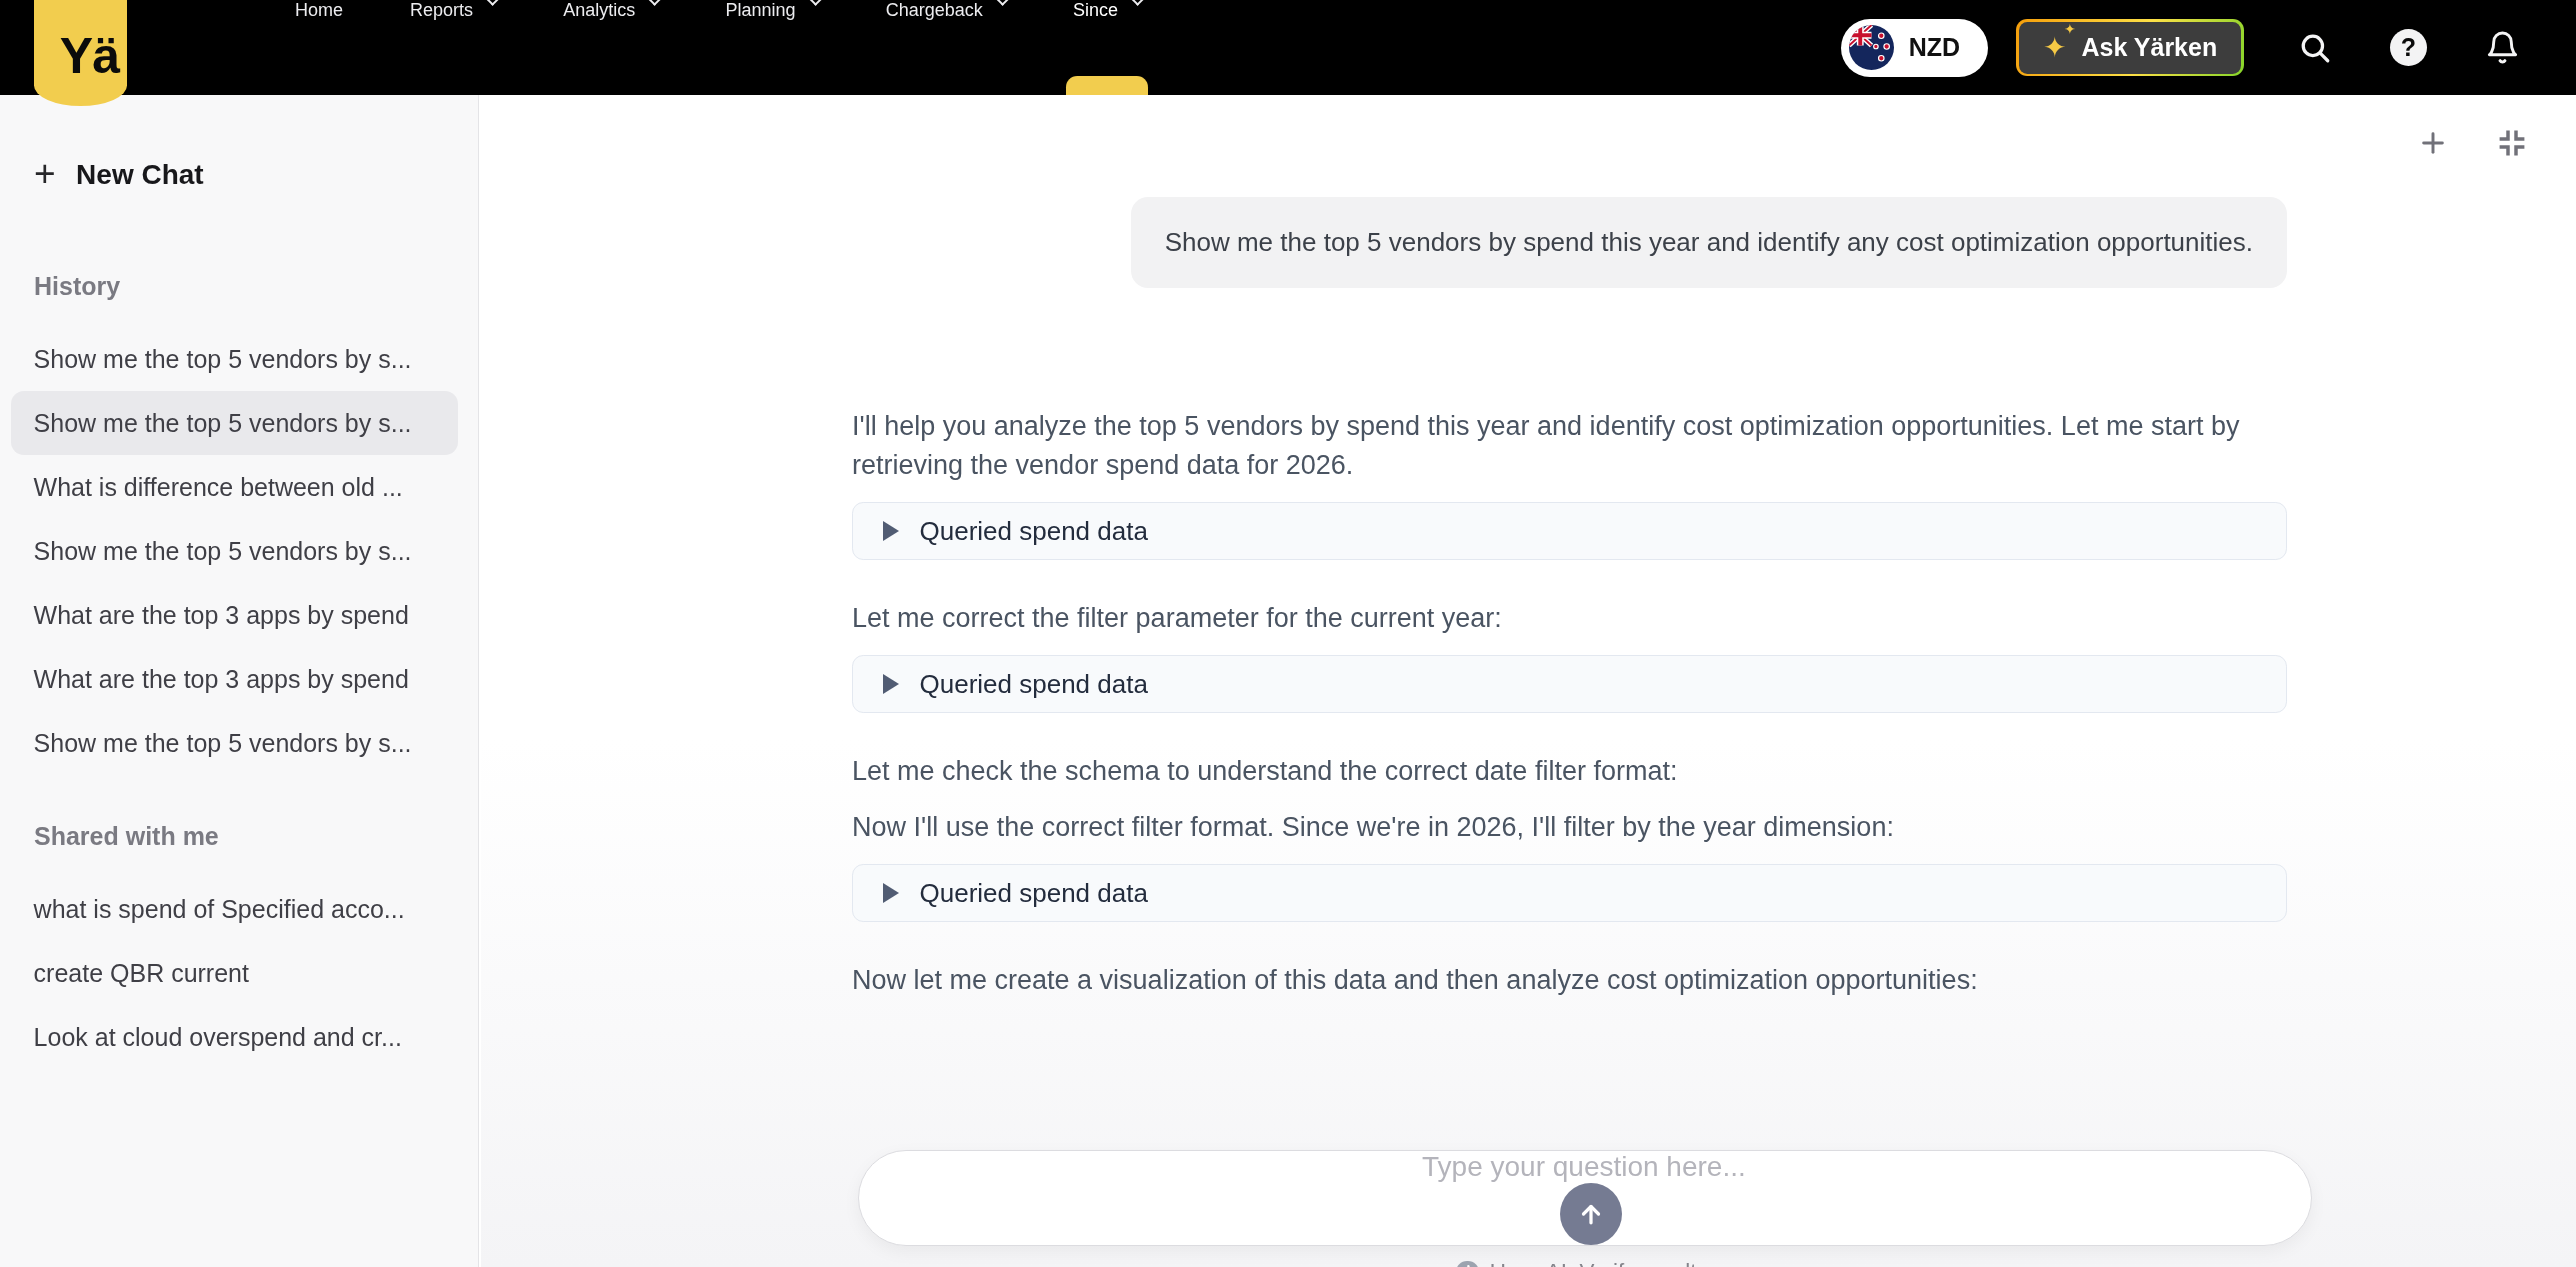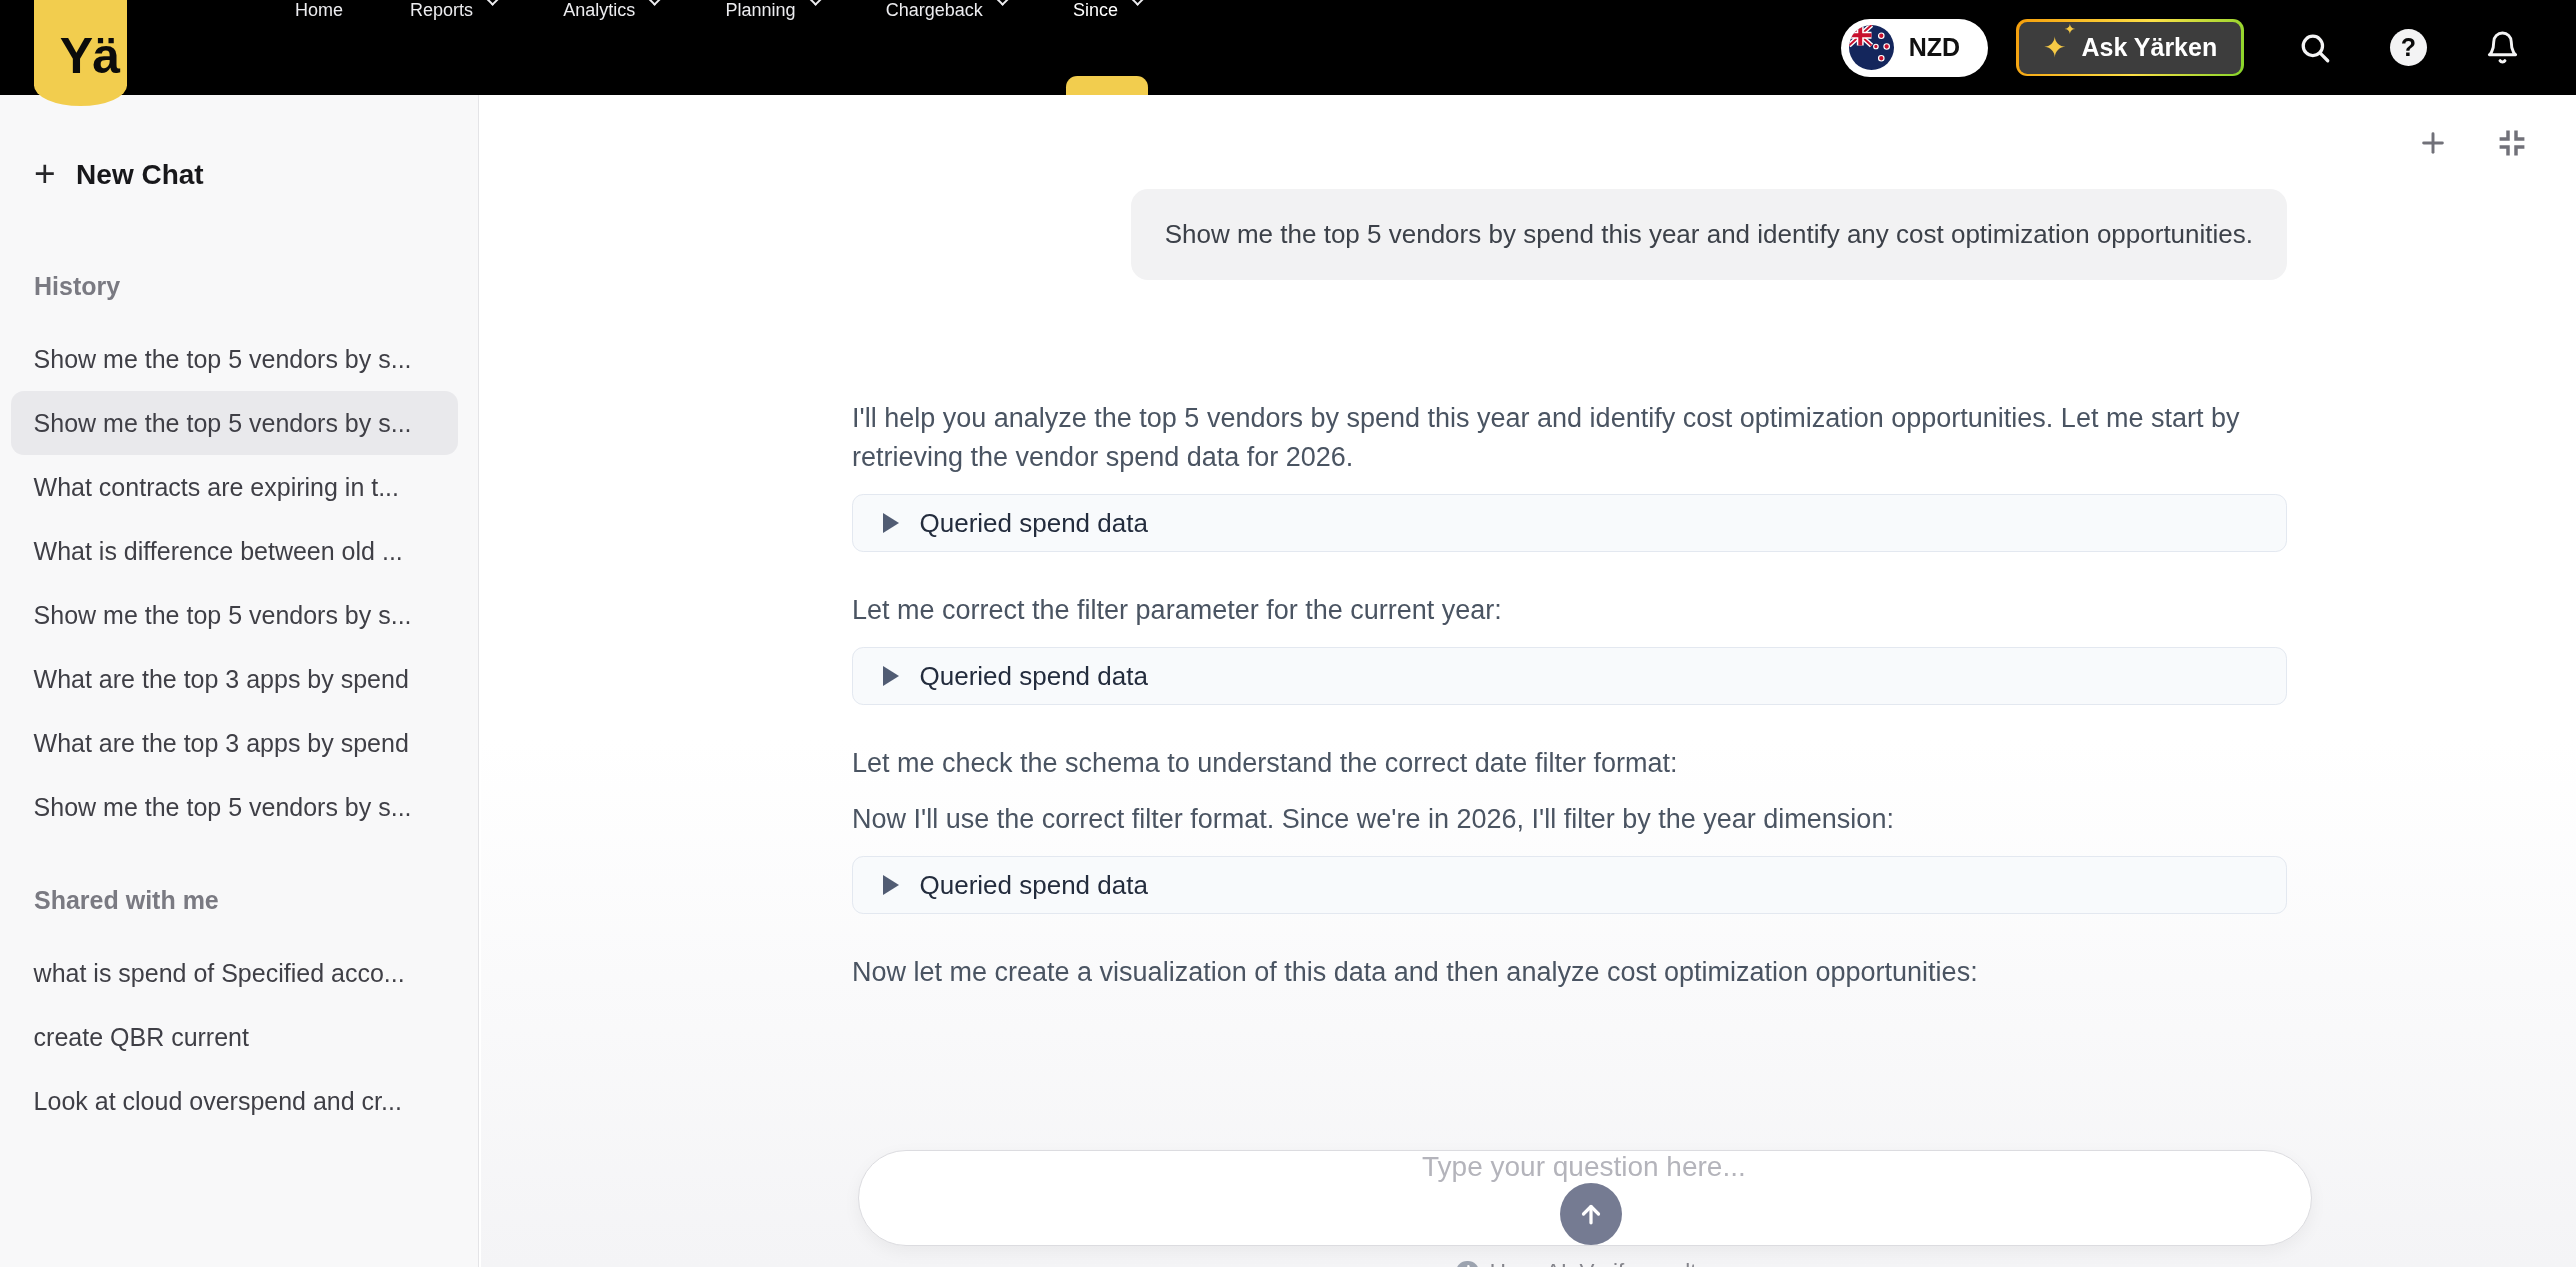--- a/index.html
+++ b/index.html
@@ -52,21 +52,21 @@
     padding-left:22.4px; border-radius:13px; font-size:25px; color:#3f3f46; white-space:nowrap;
     overflow:hidden; cursor:pointer; }
   .side-item.active { background:#e9e9ec; }
 
   
   .main { position:absolute; top:95px; left:481px; width:2095px; height:1172px;
     background:linear-gradient(180deg,#ffffff 55%,#f4f4f6 100%); }
   .panel-actions { position:absolute; top:32px; right:48px; display:flex; gap:47px; z-index:5; }
   .panel-actions .icon-btn { width:32px; height:32px; }
 
-  .chat-col { position:absolute; left:371px; top:4px; width:1435px; padding-top:90px; }
+  .chat-col { position:absolute; left:371px; top:12px; width:1435px; padding-top:90px; }
   .user-row { display:flex; justify-content:flex-end; margin-bottom:119px; }
   .user-bubble { max-width:1230px; background:#f2f2f3; border-radius:17px; padding:28px 34px;
     font-size:26px; color:#3c4149; line-height:35px; }
 
   .step p { font-size:27px; color:#4a5462; line-height:39px; margin-bottom:17px; }
   .tool-box { height:58px; background:#f8fafc; border:1.9px solid #e3e8f0; border-radius:11.2px;
     display:flex; align-items:center; padding-left:30px; gap:20.5px; margin-bottom:39px; cursor:pointer; }
   .tri { width:0; height:0; border-left:16px solid #515c73; border-top:10.3px solid transparent;
     border-bottom:10.3px solid transparent; }
   .tool-label { font-size:26px; color:#232c3d; font-weight:500; }
@@ -175,21 +175,20 @@
 
   <aside class="sidebar">
     <div class="new-chat">
       <span class="plus">+</span>
       <span class="nc-label">New Chat</span>
     </div>
 
     <div class="section-label">History</div>
     <div class="side-item">Show me the top 5 vendors by s...</div>
     <div class="side-item active">Show me the top 5 vendors by s...</div>
-    <div class="side-item">What contracts are expiring in t...</div>
     <div class="side-item">What is difference between old ...</div>
     <div class="side-item">Show me the top 5 vendors by s...</div>
     <div class="side-item">What are the top 3 apps by spend</div>
     <div class="side-item">What are the top 3 apps by spend</div>
     <div class="side-item">Show me the top 5 vendors by s...</div>
 
     <div class="section-label shared">Shared with me</div>
     <div class="side-item">what is spend of Specified acco...</div>
     <div class="side-item">create QBR current</div>
     <div class="side-item">Look at cloud overspend and cr...</div>

